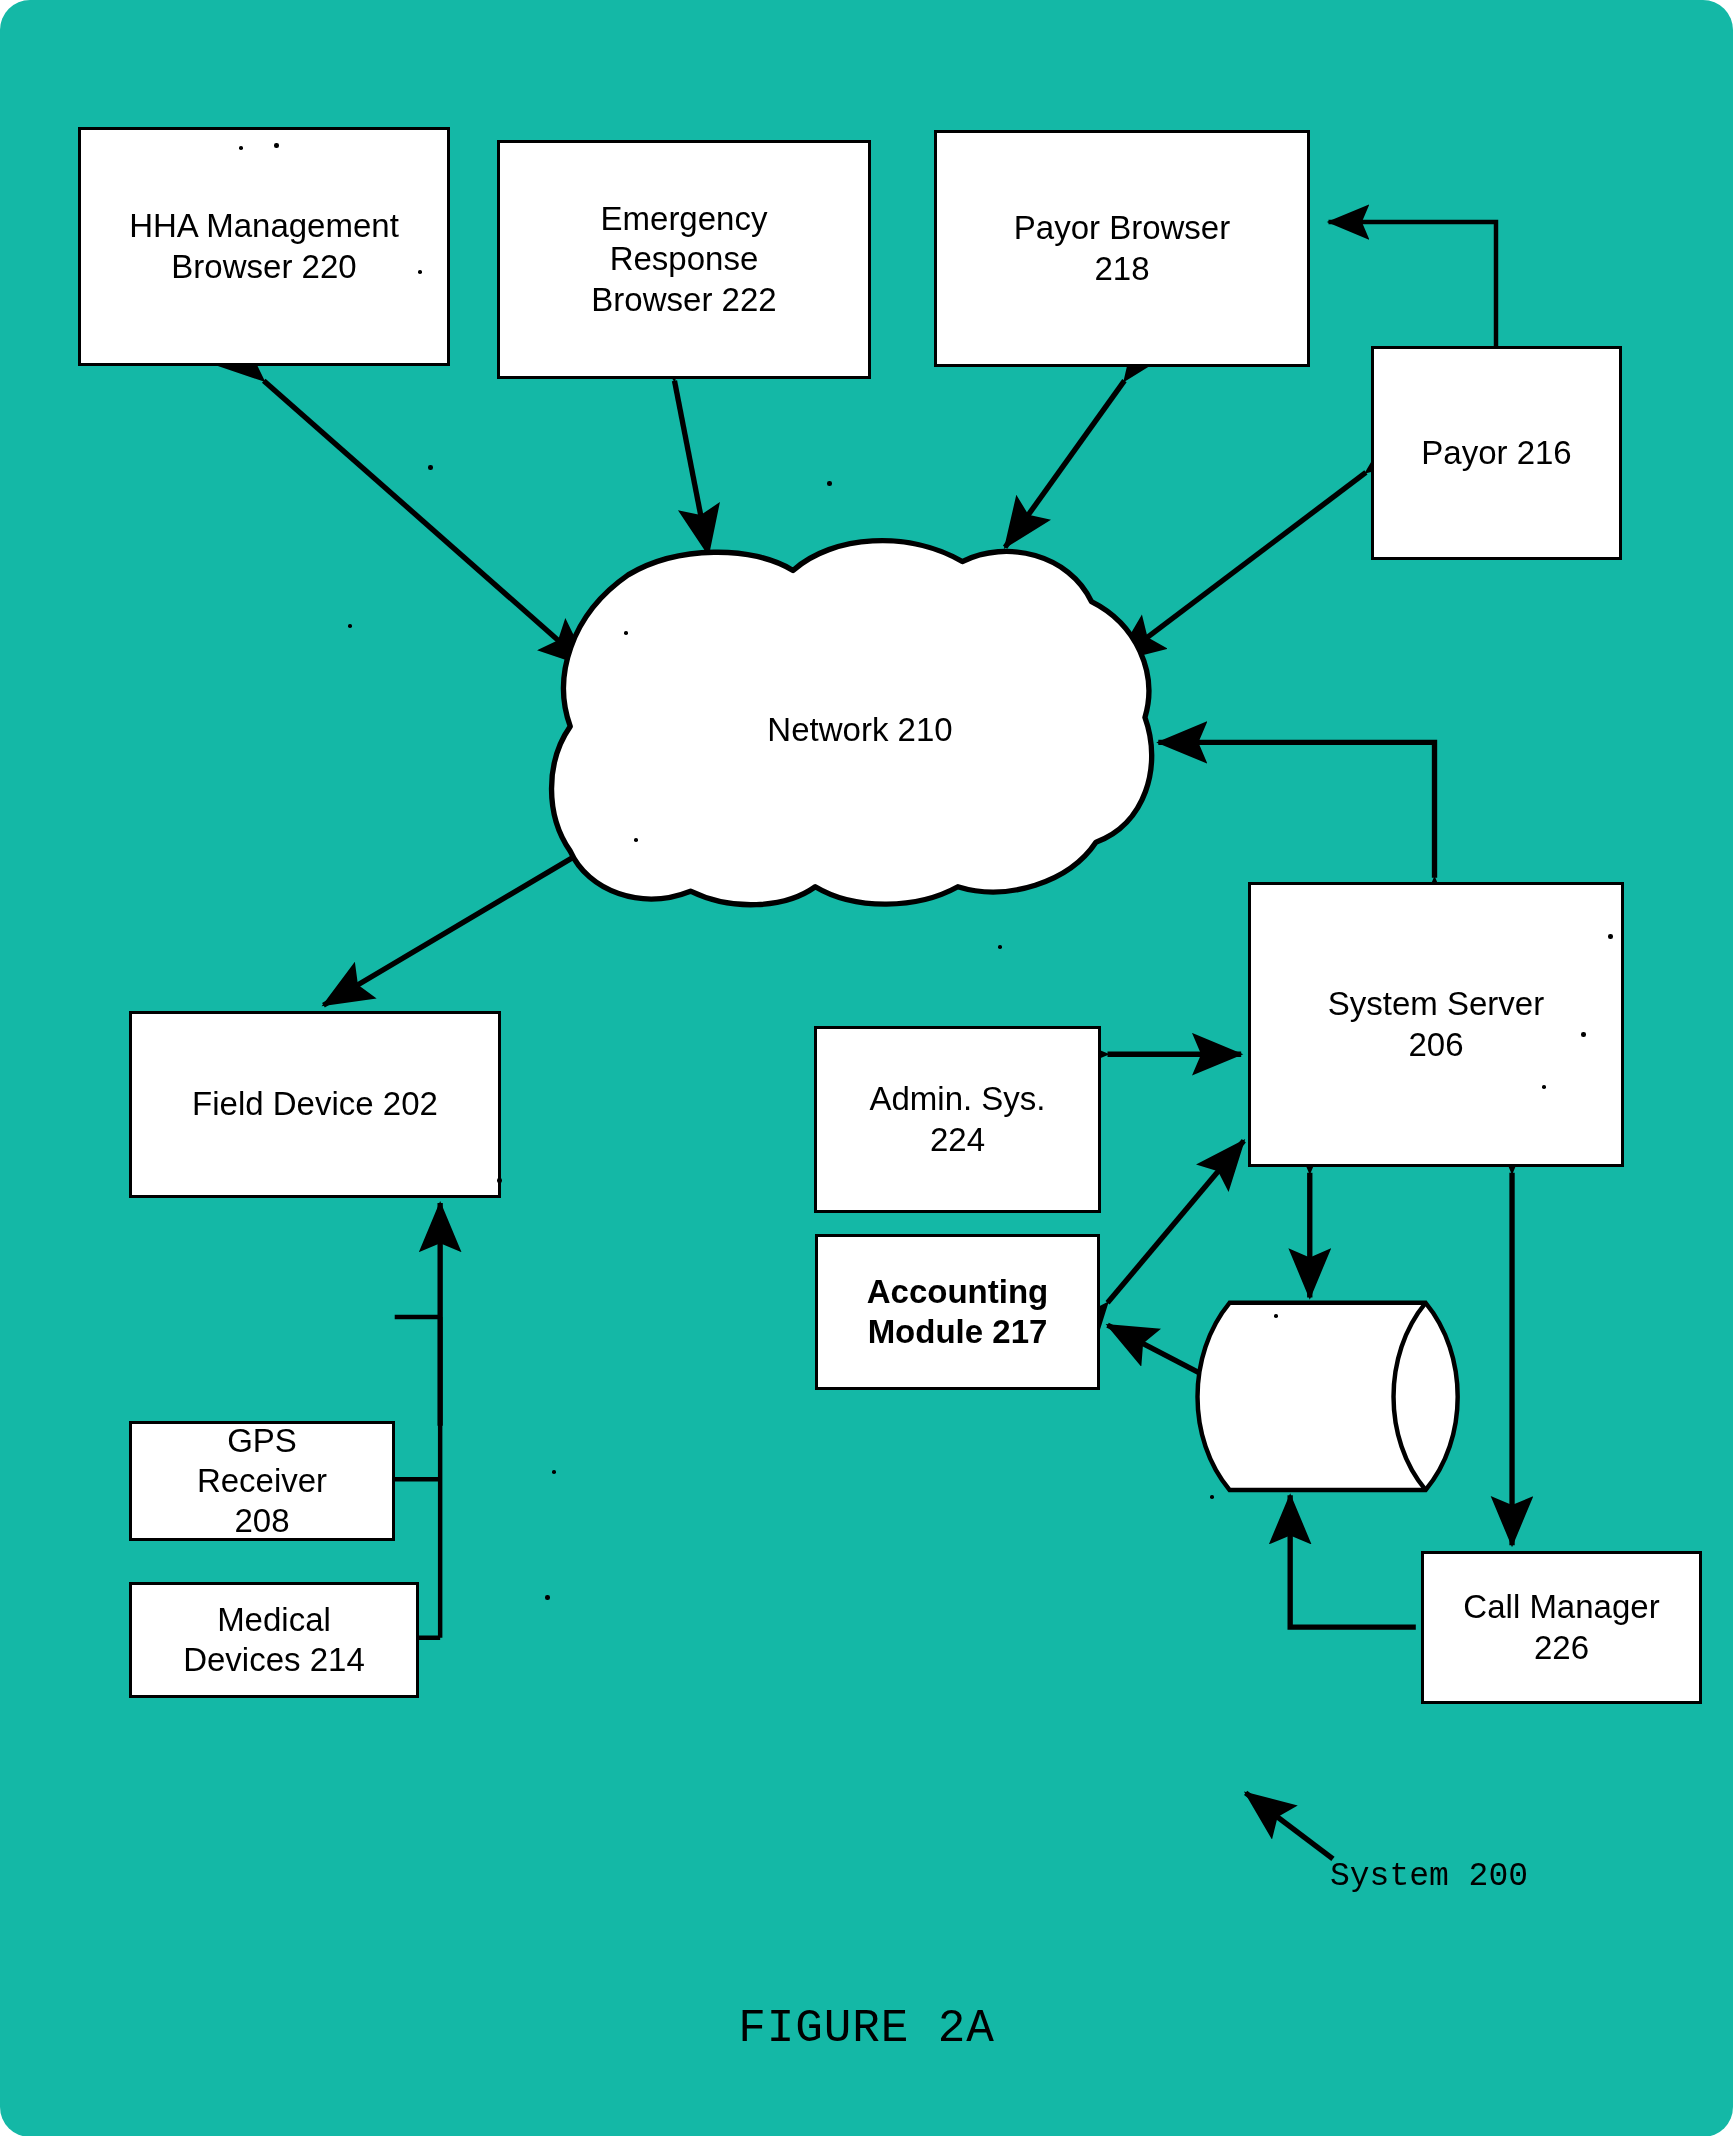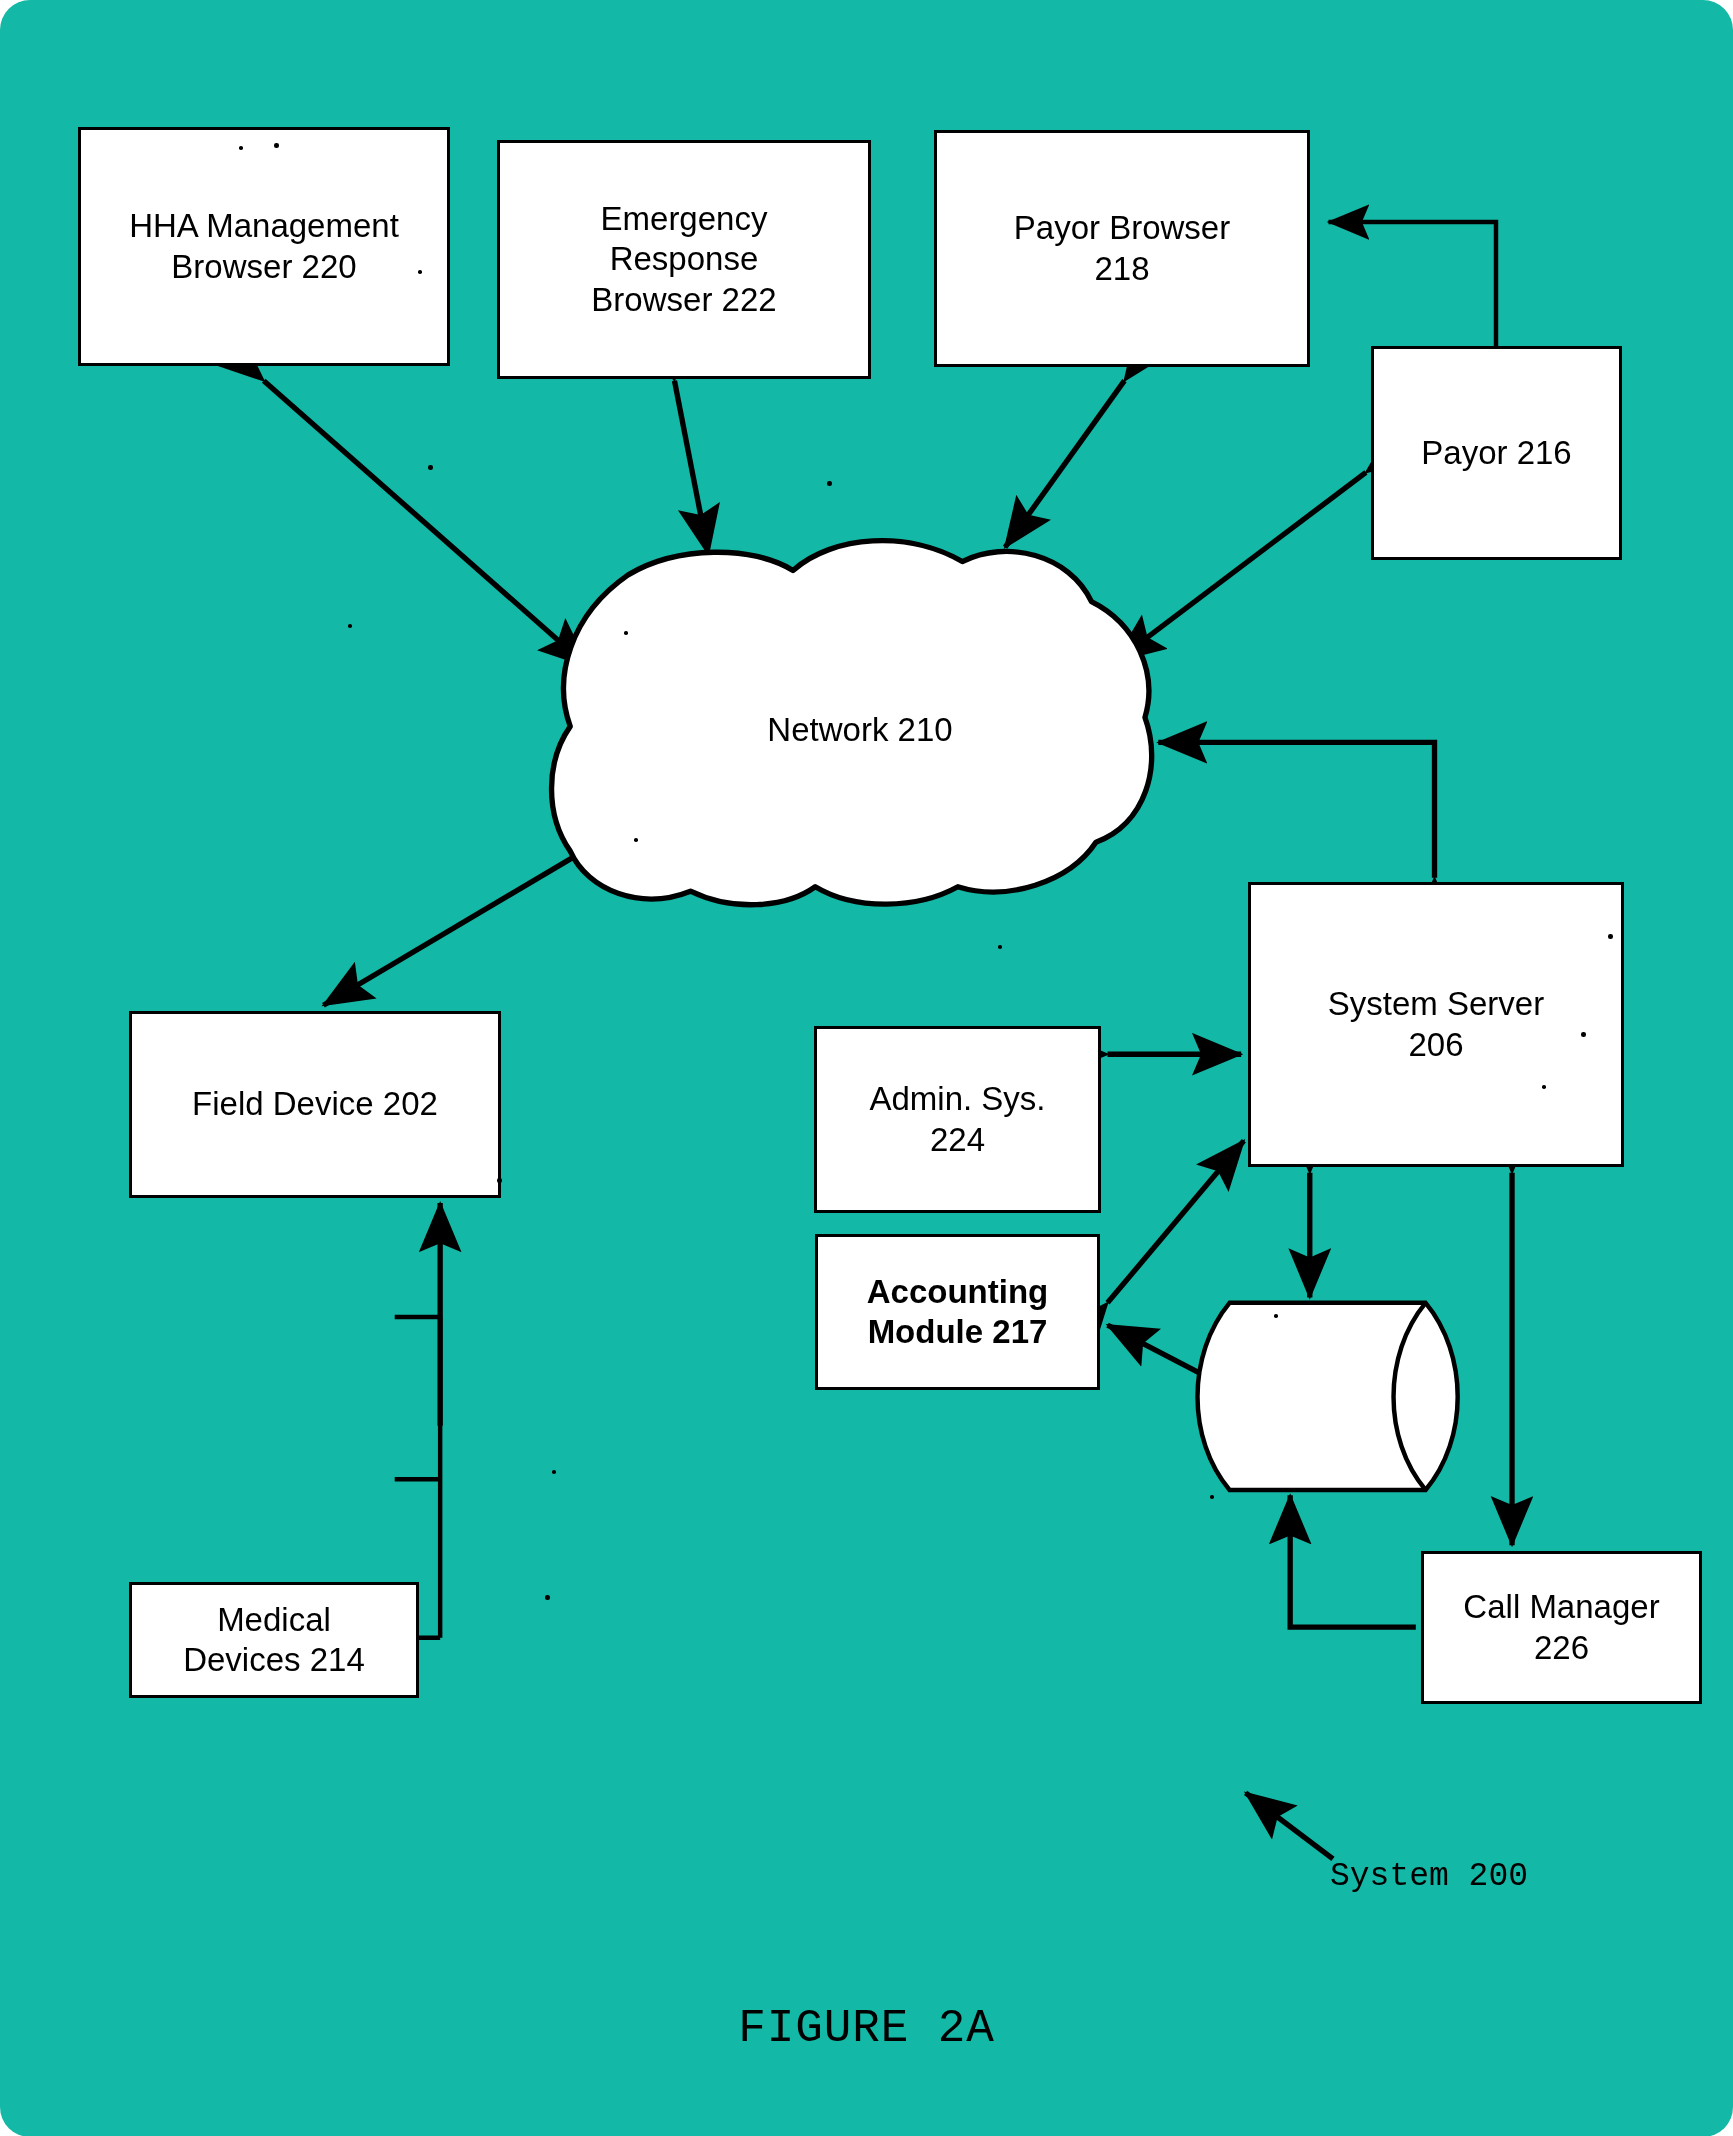--- a/index.html
+++ b/index.html
@@ -207,20 +207,25 @@
 
   <div class="cloud-label" id="label-network" style="left:673px; top:711px; width:374px;">
     <span>Network 210</span>
   </div>
 
   <div class="node-box" id="box-field-device" style="left:129px; top:1011px; width:372px; height:187px;">
     <span class="node-label">Field Device 202</span>
   </div>
 
 
+  <div class="node-box" id="box-gps-receiver" style="left:129px; top:1421px; width:266px; height:120px;">
+    <span class="node-label">GPS
+Receiver
+208</span>
+  </div>
 
   <div class="node-box" id="box-medical-devices" style="left:129px; top:1582px; width:290px; height:116px;">
     <span class="node-label">Medical
 Devices 214</span>
   </div>
 
   <div class="node-box" id="box-admin-sys" style="left:814px; top:989px; width:287px; height:187px;margin-top:37px;">
     <span class="node-label">Admin. Sys.
 224</span>
   </div>

